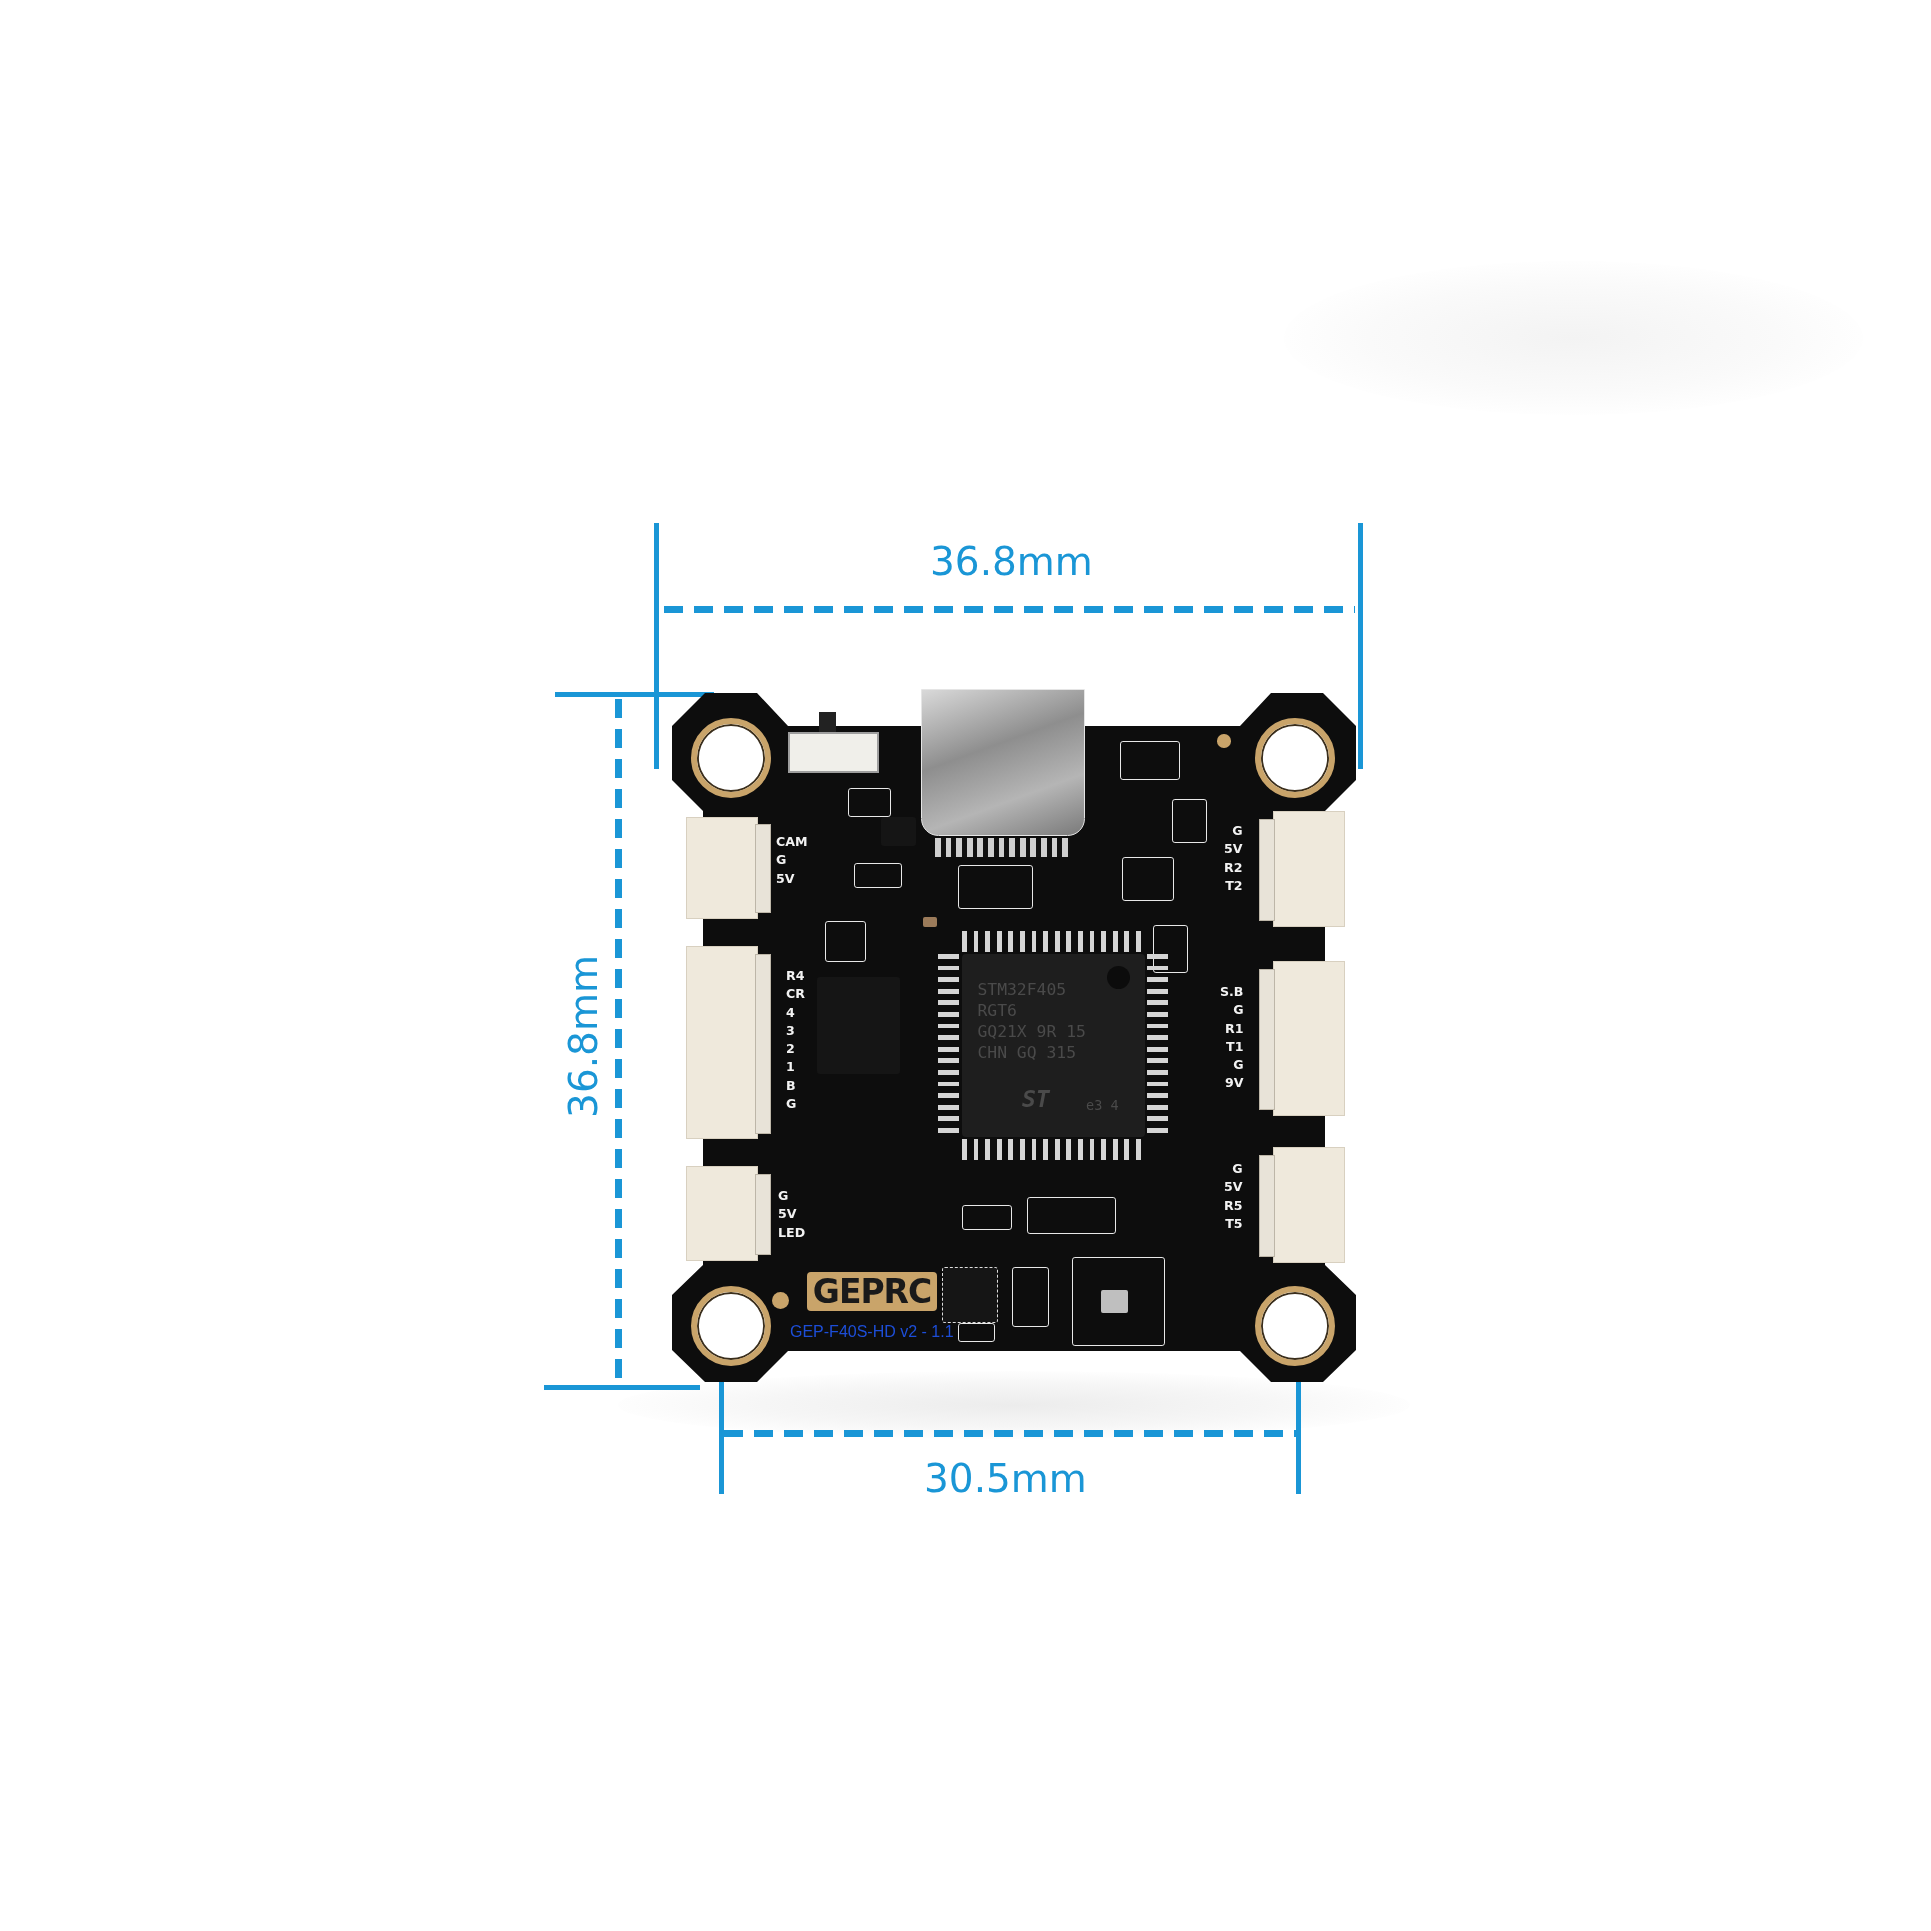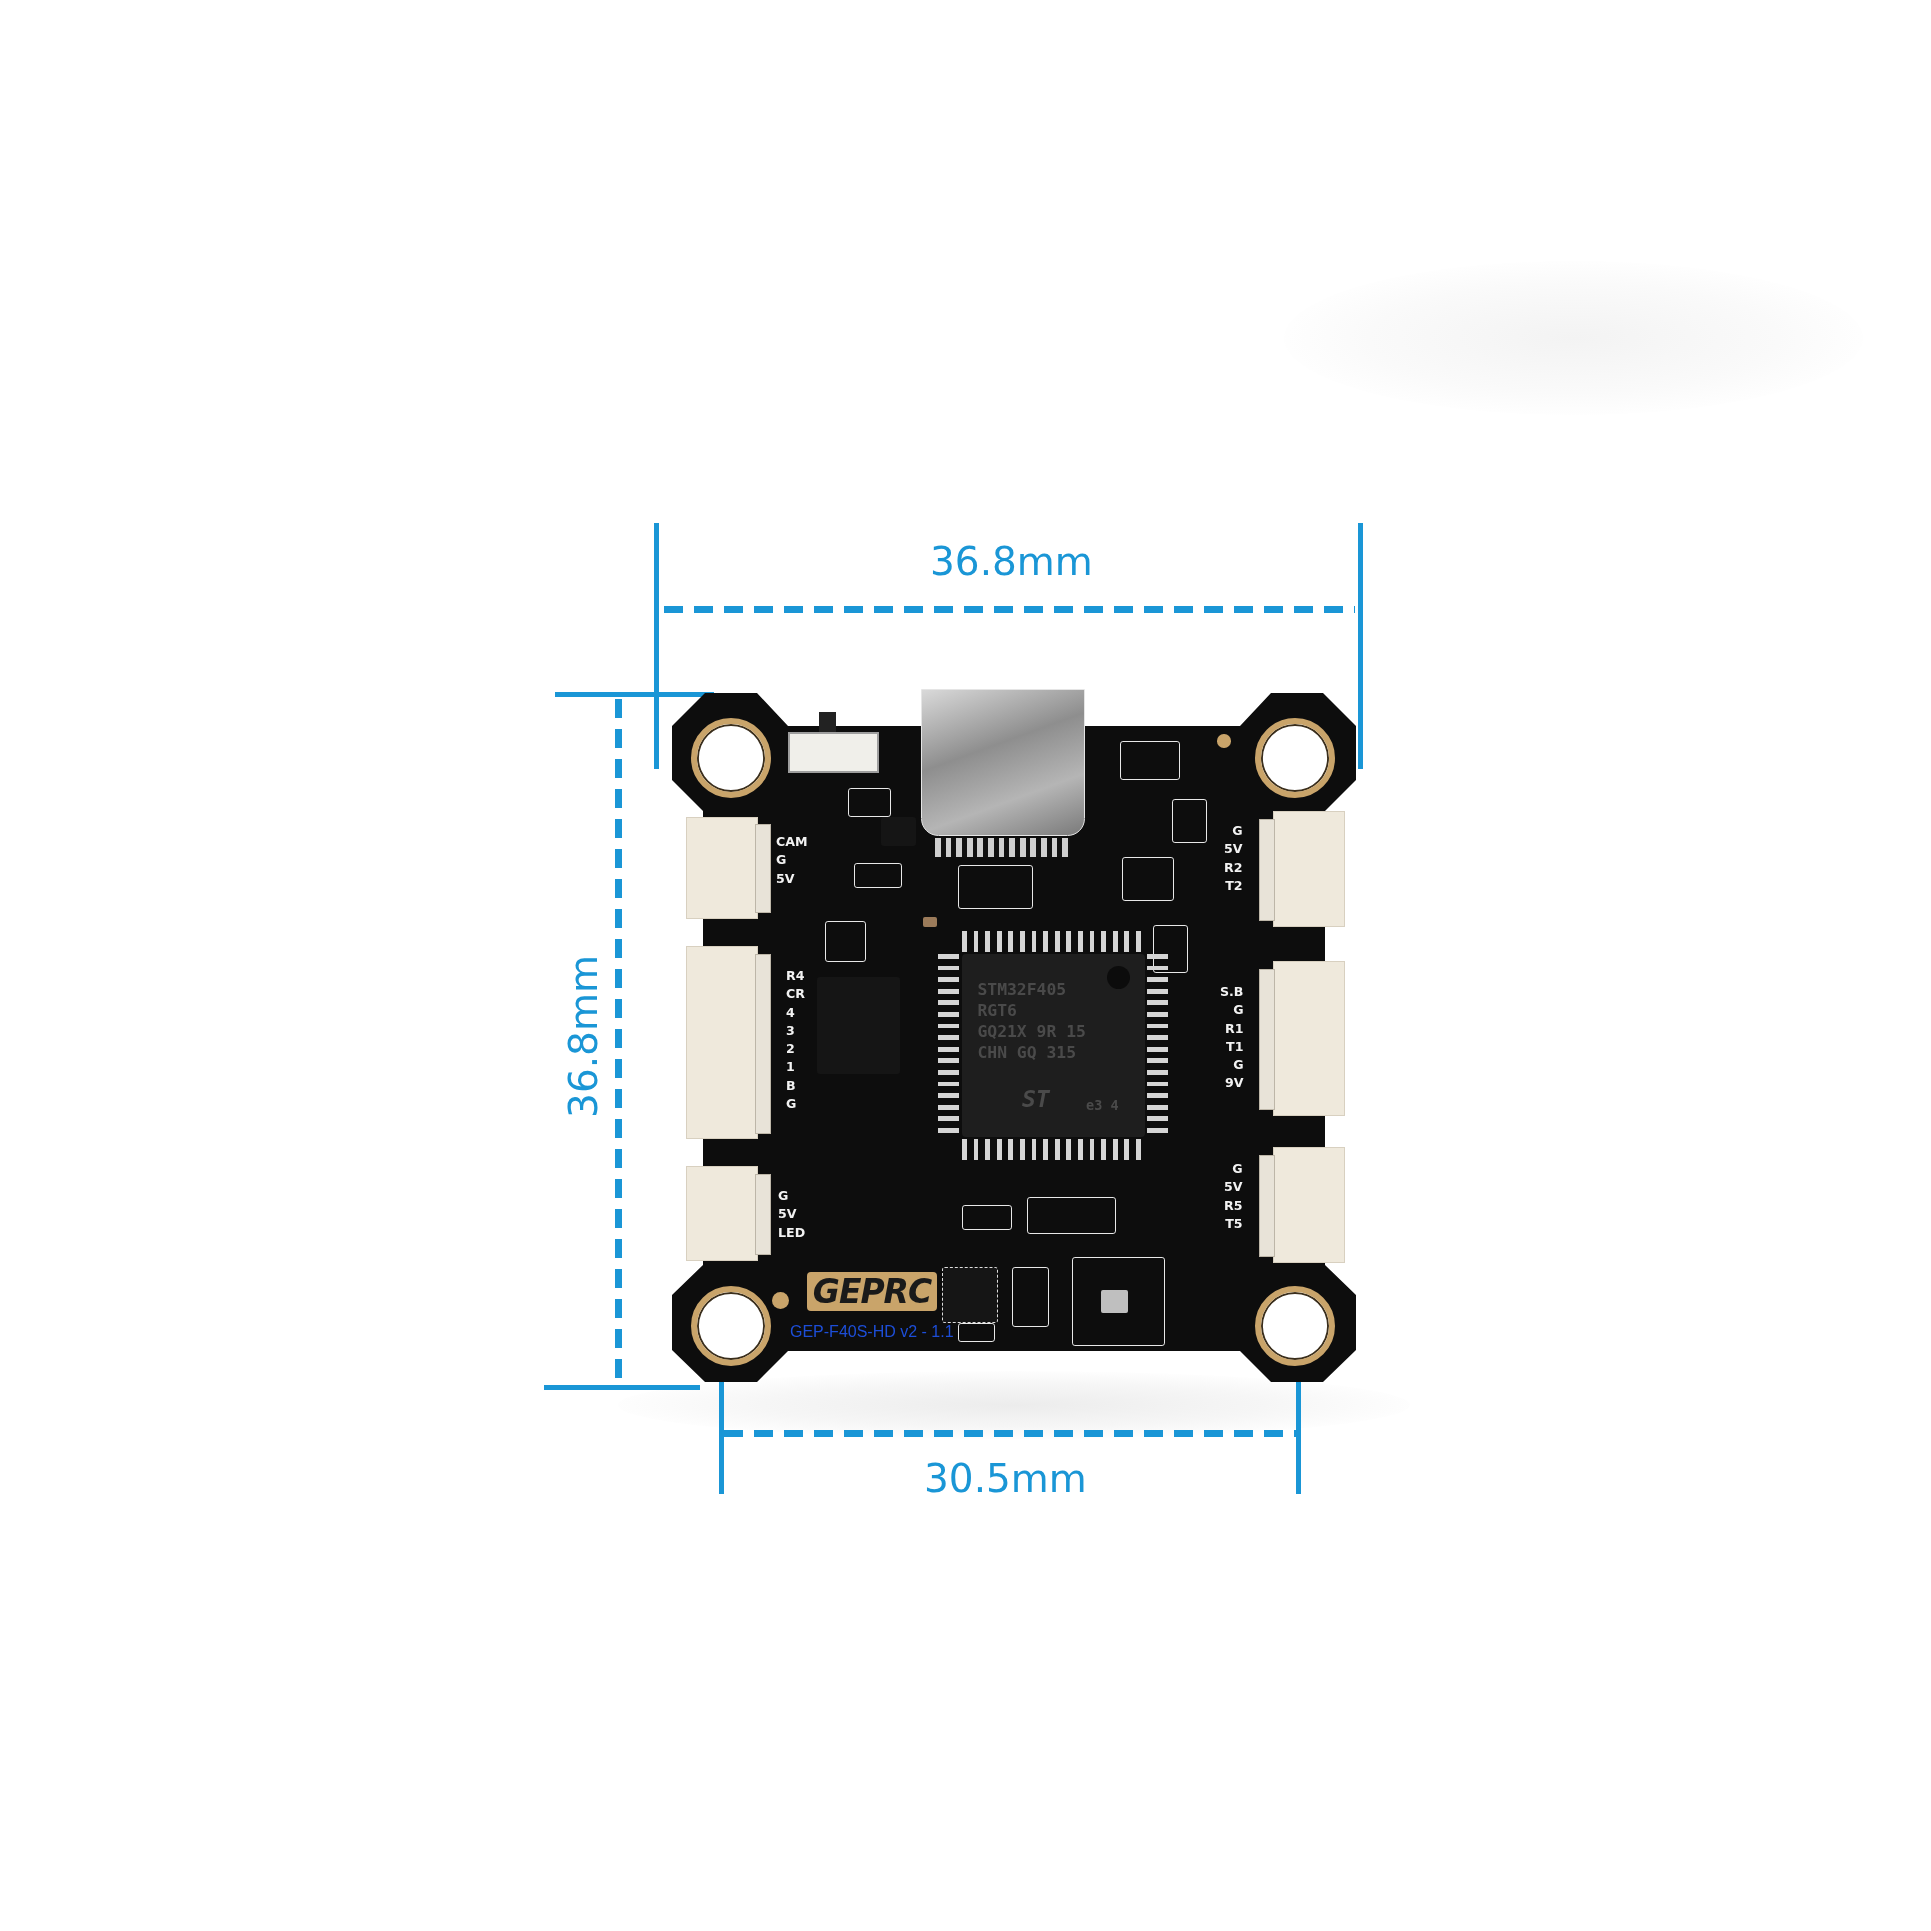--- a/index.html
+++ b/index.html
@@ -26,23 +26,23 @@
   .pad{position:absolute;background:#bfbfbf;border-radius:1.9px;}
   .smd{position:absolute;border:1.9px solid #e8e8e8;border-radius:2.9px;}
   .cap{position:absolute;background:#9b7b5a;border-radius:1.9px;}
   .usb{position:absolute;left:249px;top:-3.9px;width:162px;height:145px;background:linear-gradient(160deg,#d9d9d9,#8e8e8e 40%,#b5b5b5 70%,#7a7a7a);border-radius:0 0 17.4px 17.4px;border:1.9px solid #e5e5e5;}
   .usbpins{position:absolute;left:263px;top:145px;width:135px;height:19.3px;background:repeating-linear-gradient(90deg,#cfcfcf 0 5.8px,#111 5.8px 10.6px);}
   .switch{position:absolute;left:116px;top:39px;width:87px;height:37px;background:#f0efea;border:2.9px solid #9e9e9e;}
   .switchknob{position:absolute;left:147px;top:19.3px;width:17.4px;height:21px;background:#222;}
   .mcu{position:absolute;left:290px;top:261px;width:183px;height:183px;background:#1e1e1e;border-radius:3.9px;}
   .mcupinsT,.mcupinsB{position:absolute;left:290px;width:183px;height:21px;background:repeating-linear-gradient(90deg,#d5d5d5 0 4.8px,transparent 4.8px 11.6px);}
   .mcupinsL,.mcupinsR{position:absolute;top:261px;height:183px;width:21px;background:repeating-linear-gradient(180deg,#d5d5d5 0 4.8px,transparent 4.8px 11.6px);}
-  .chiptext{position:absolute;color:#4a4a4a;font-family:"DejaVu Sans Mono",monospace;font-size:16.4px;line-height:21px;font-weight:bold;}
+  .chiptext{position:absolute;color:#4a4a4a;font-family:"DejaVu Sans Mono",monospace;font-size:16.4px;line-height:21px;}
   .ic{position:absolute;background:#151515;border-radius:2.9px;}
-  .logo{position:absolute;font-family:"DejaVu Sans",sans-serif;font-weight:bold;font-style:italic;font-size:33px;color:#1a1a1a;background:#c9a46a;padding:0 5.8px;border-radius:3.9px;letter-spacing:-1px;}
+  .logo{position:absolute;font-family:"DejaVu Sans",sans-serif;font-weight:bold;font-size:33px;color:#1a1a1a;background:#c9a46a;padding:0 5.8px;border-radius:3.9px;letter-spacing:-1px;}
   .model{position:absolute;color:#1d4ed8;font-family:Liberation Sans, sans-serif;font-size:16px;white-space:nowrap;}
   .dot{position:absolute;border-radius:50%;background:#c9a46a;}
 </style>
 </head>
 <body>
 
 <div class="shadow"></div>
 <div class="floor"></div>
 
 <div class="abs bl" style="left:654px;top:523px;width:4.8px;height:246px;"></div>

